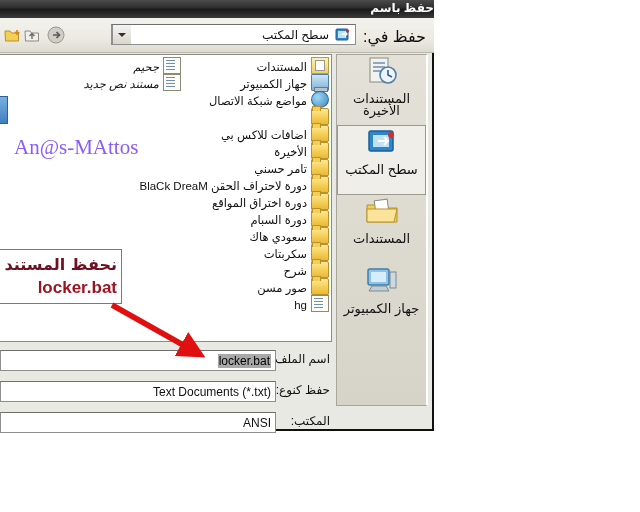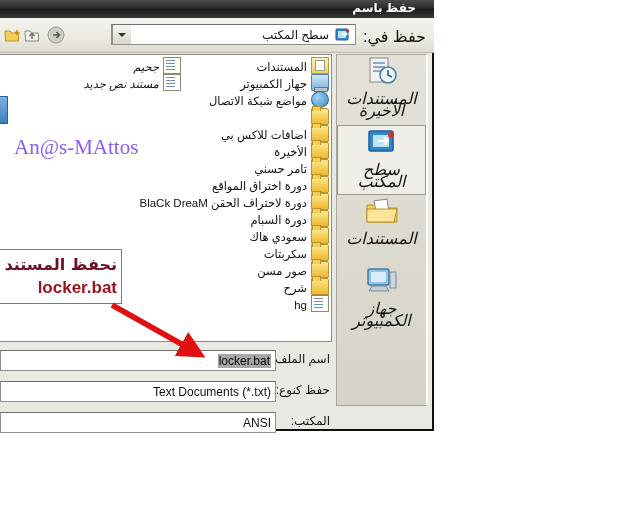--- a/index.html
+++ b/index.html
@@ -16,21 +16,21 @@
     box-sizing:border-box;direction:rtl;
   }
 
   
   #titlebar{
     position:absolute;left:0;top:0;width:434px;height:18px;
     background:linear-gradient(to bottom,#4b4b4b 0%,#2e2e2e 42%,#1a1a1a 52%,#3a3a3a 100%);
     color:#ffffff;direction:rtl;
   }
   #titlebar .ttl{
-    position:absolute;right:18px;top:1px;font-size:12px;font-weight:bold;
+    position:absolute;right:0;top:1px;font-size:12px;font-weight:bold;
     color:#ffffff;letter-spacing:0px;
   }
 
   
   #toolbar{
     position:absolute;left:0;top:18px;width:434px;height:34px;
     background:linear-gradient(to bottom,#f3f3ee 0%,#eceae1 60%,#dedcd2 100%);
     border-bottom:1px solid #b9b7ac;
   }
   #lookin-label{
@@ -68,21 +68,21 @@
     border-right:2px solid #ffffff;
   }
   .place{
     position:relative;width:100%;height:70px;text-align:center;
     box-sizing:border-box;
   }
   .place.sel{
     border:1px solid #9c9a8e;background:#efeee8;
   }
   .place .pico{margin:6px auto 2px auto;width:36px;height:34px;position:relative;}
-  .place .plbl{font-size:16px;color:#101010;line-height:12px;padding:0 2px;font-style:italic;}
+  .place .plbl{font-size:13px;color:#101010;line-height:12px;padding:0 2px;}
 
   
   #filelist{
     position:absolute;right:100px;top:54px;left:-10px;height:288px;
     background:#ffffff;border:1px solid #8b8b80;box-sizing:border-box;
     overflow:hidden;direction:rtl;
   }
   .frow{
     height:17px;line-height:17px;white-space:nowrap;font-size:11.5px;color:#101010;
     padding-right:2px;
@@ -269,27 +269,27 @@
   <div id="filelist">
     <div class="fcols">
       <div class="fcol" id="fcolA">
         <div class="frow"><span class="ic ico-mydocs"></span><span>المستندات</span></div>
         <div class="frow"><span class="ic ico-mycomp"></span><span>جهاز الكمبيوتر</span></div>
         <div class="frow"><span class="ic ico-net"></span><span>مواضع شبكة الاتصال</span></div>
         <div class="frow"><span class="ic ico-folder"></span></div>
         <div class="frow"><span class="ic ico-folder"></span><span>اضافات للاكس بي</span></div>
         <div class="frow"><span class="ic ico-folder"></span><span>الأخيرة</span></div>
         <div class="frow"><span class="ic ico-folder"></span><span>تامر حسني</span></div>
+        <div class="frow"><span class="ic ico-folder"></span><span>دورة لاحتراف الحقن BlaCk DreaM</span></div>
         <div class="frow"><span class="ic ico-folder"></span><span>دورة اختراق المواقع</span></div>
-        <div class="frow"><span class="ic ico-folder"></span><span>دورة لاحتراف الحقن BlaCk DreaM</span></div>
         <div class="frow"><span class="ic ico-folder"></span><span>دورة السبام</span></div>
         <div class="frow"><span class="ic ico-folder"></span><span>سعودي هاك</span></div>
         <div class="frow"><span class="ic ico-folder"></span><span>سكربتات</span></div>
+        <div class="frow"><span class="ic ico-folder"></span><span>شرح</span></div>
         <div class="frow"><span class="ic ico-folder"></span><span>صور مسن</span></div>
-        <div class="frow"><span class="ic ico-folder"></span><span>شرح</span></div>
         <div class="frow"><span class="ic ico-doc"></span><span>hg</span></div>
       </div>
 
       <div class="fcol" id="fcolB">
         <div class="frow"><span class="ic ico-doc"></span><span>جحيم</span></div>
         <div class="frow"><span class="ic ico-doc"></span><span>مستند نص جديد</span></div>
       </div>
     </div>
   </div>
 

